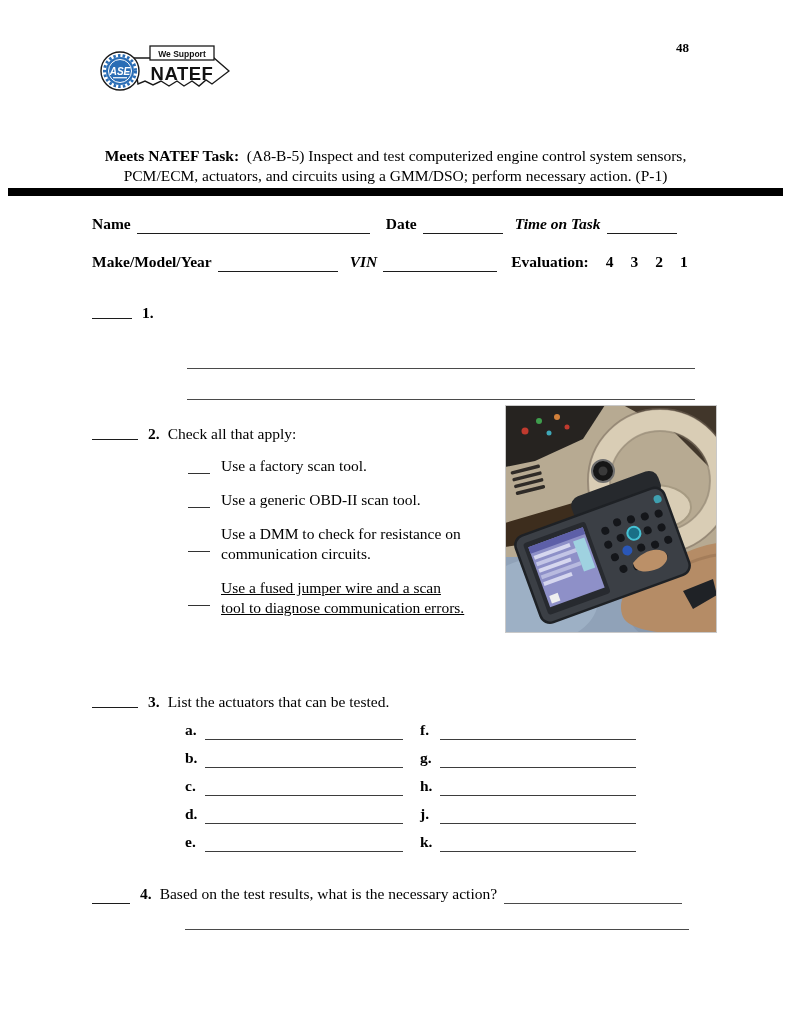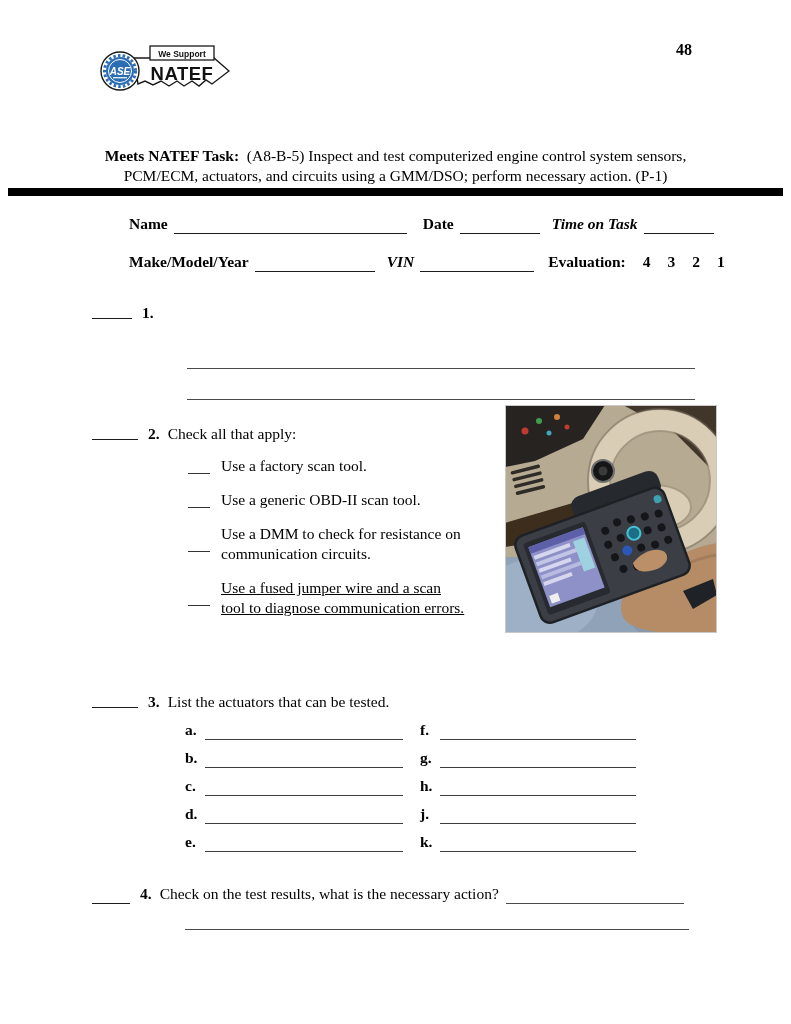--- a/index.html
+++ b/index.html
@@ -6,28 +6,28 @@
   html,body { background:#ffffff; }
   .page {
     position:relative; width:791px; height:1024px; margin:0 auto;
     background:#ffffff; color:#000;
     font-family:"Liberation Serif", serif; font-size:15.5px; line-height:1.3;
     overflow:hidden;
   }
   .abs { position:absolute; }
 
   
-  .pagenum { left:676px; top:40px; font-weight:bold; font-size:16px; }
+  .pagenum { left:676px; top:40px; font-weight:bold; font-size:13px; }
   .title { left:0; right:0; top:100px; text-align:center; font-size:31px; font-weight:bold; letter-spacing:0.5px; }
   .task { left:85px; top:146px; width:621px; text-align:center; font-size:15.5px; line-height:1.28; }
   .task b { font-weight:bold; }
   .rule { left:8px; top:188px; width:775px; height:8px; background:#000; }
 
   
-  .inforow { display:flex; align-items:flex-end;margin-left:37px; }
+  .inforow { display:flex; align-items:flex-end; }
   .row1 { left:92px; top:214px; width:610px; }
   .row2 { left:92px; top:252px; width:640px; }
   .lbl { font-weight:bold; white-space:nowrap; }
   .blank { display:inline-block; height:4px; border-bottom:1.6px solid #1c1c1c; margin-left:6px; }
   .gap16 { margin-left:16px; } .gap12 { margin-left:12px;font-style:italic; } .gap14 { margin-left:14px; }
   .score { font-weight:bold; margin-left:17px; }
 
   
   .qrow { display:flex; align-items:flex-start; }
   .qblank { width:40px; height:16px; border-bottom:1.6px solid #1c1c1c; margin-right:10px; flex:none; }
@@ -264,18 +264,18 @@
       </span>
     <span class="cell cellR">
         <span class="lt">k.</span>
         <span class="ln"></span>
       </span>
   </div>
 
   <div class="abs q4">
     <span class="qblank"></span>
     <span class="qnum">4.</span>
-    <span class="q4text">Check on the test results, what is the necessary action?</span>
+    <span class="q4text">Based on the test results, what is the necessary action?</span>
     <span class="q4line"></span>
   </div>
   <div class="abs ansline q4a"></div>
 
 </div>
 
 </body></html>

